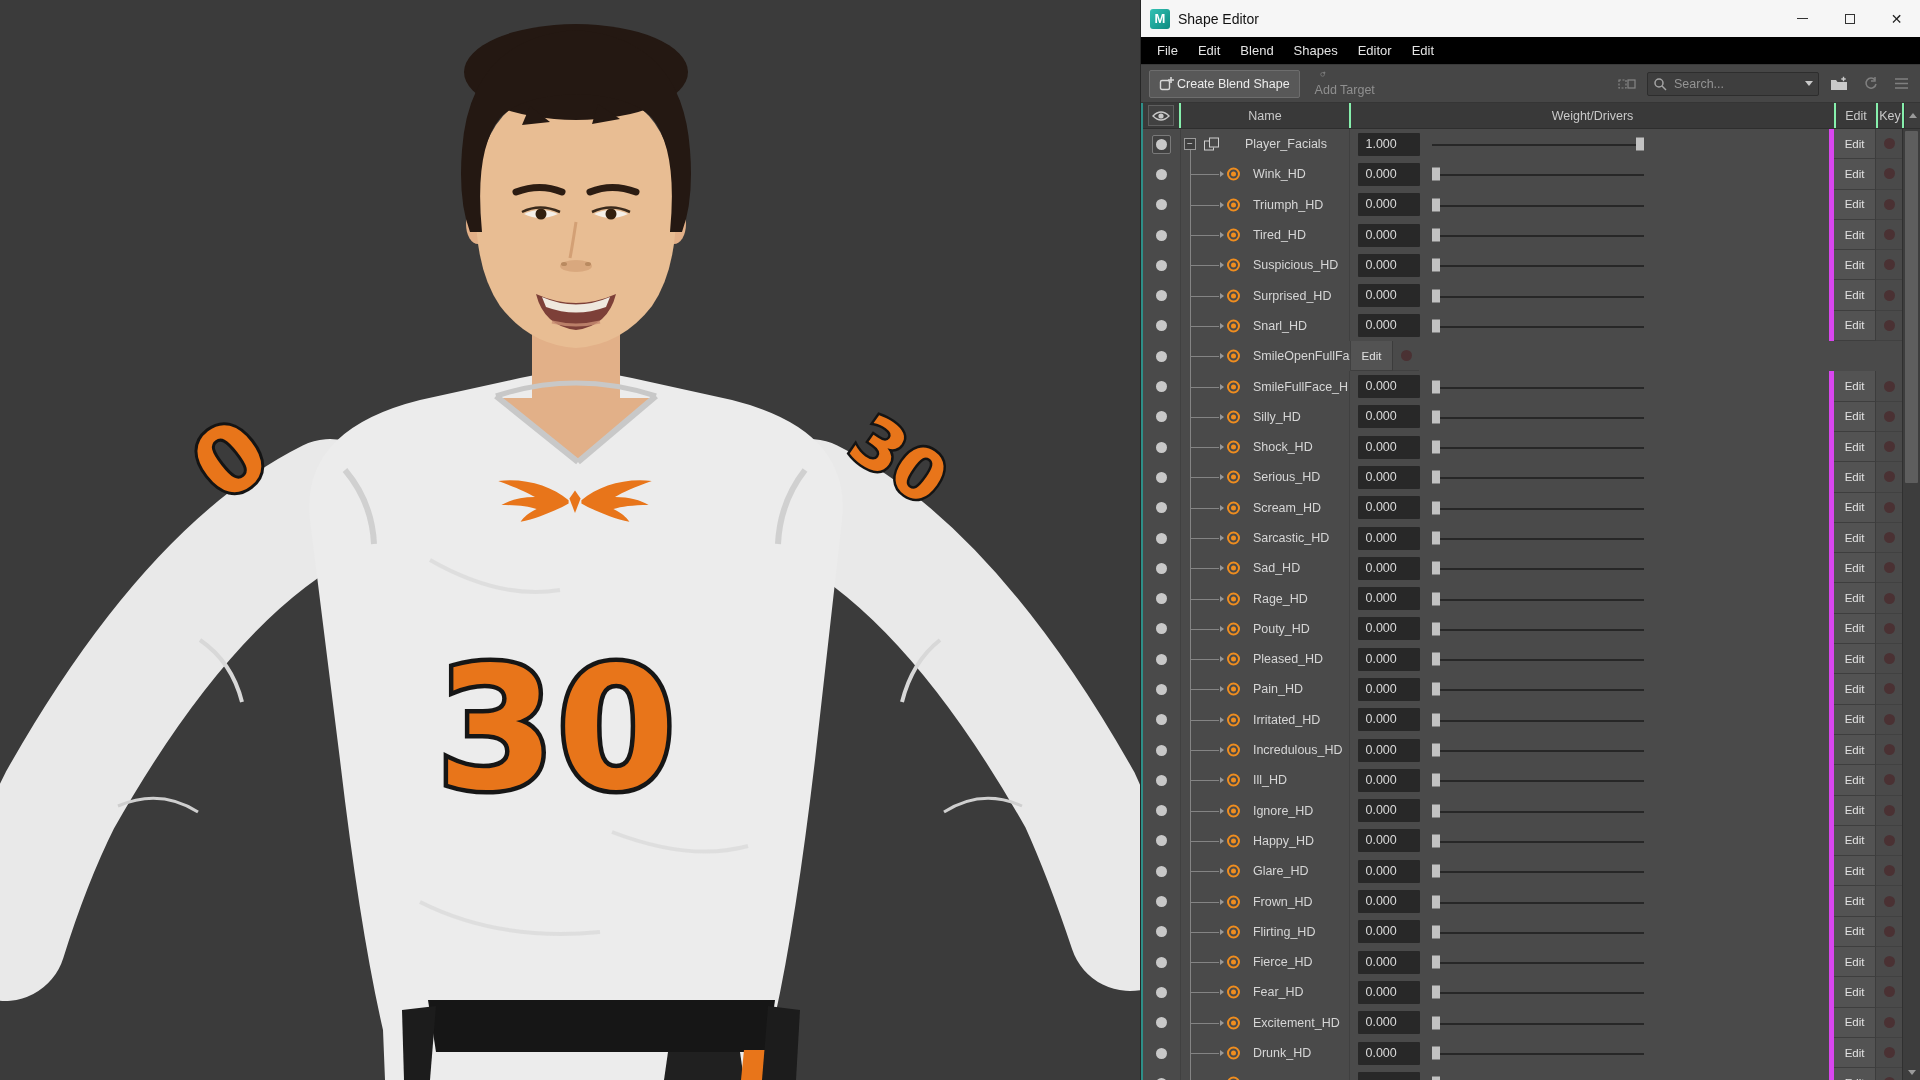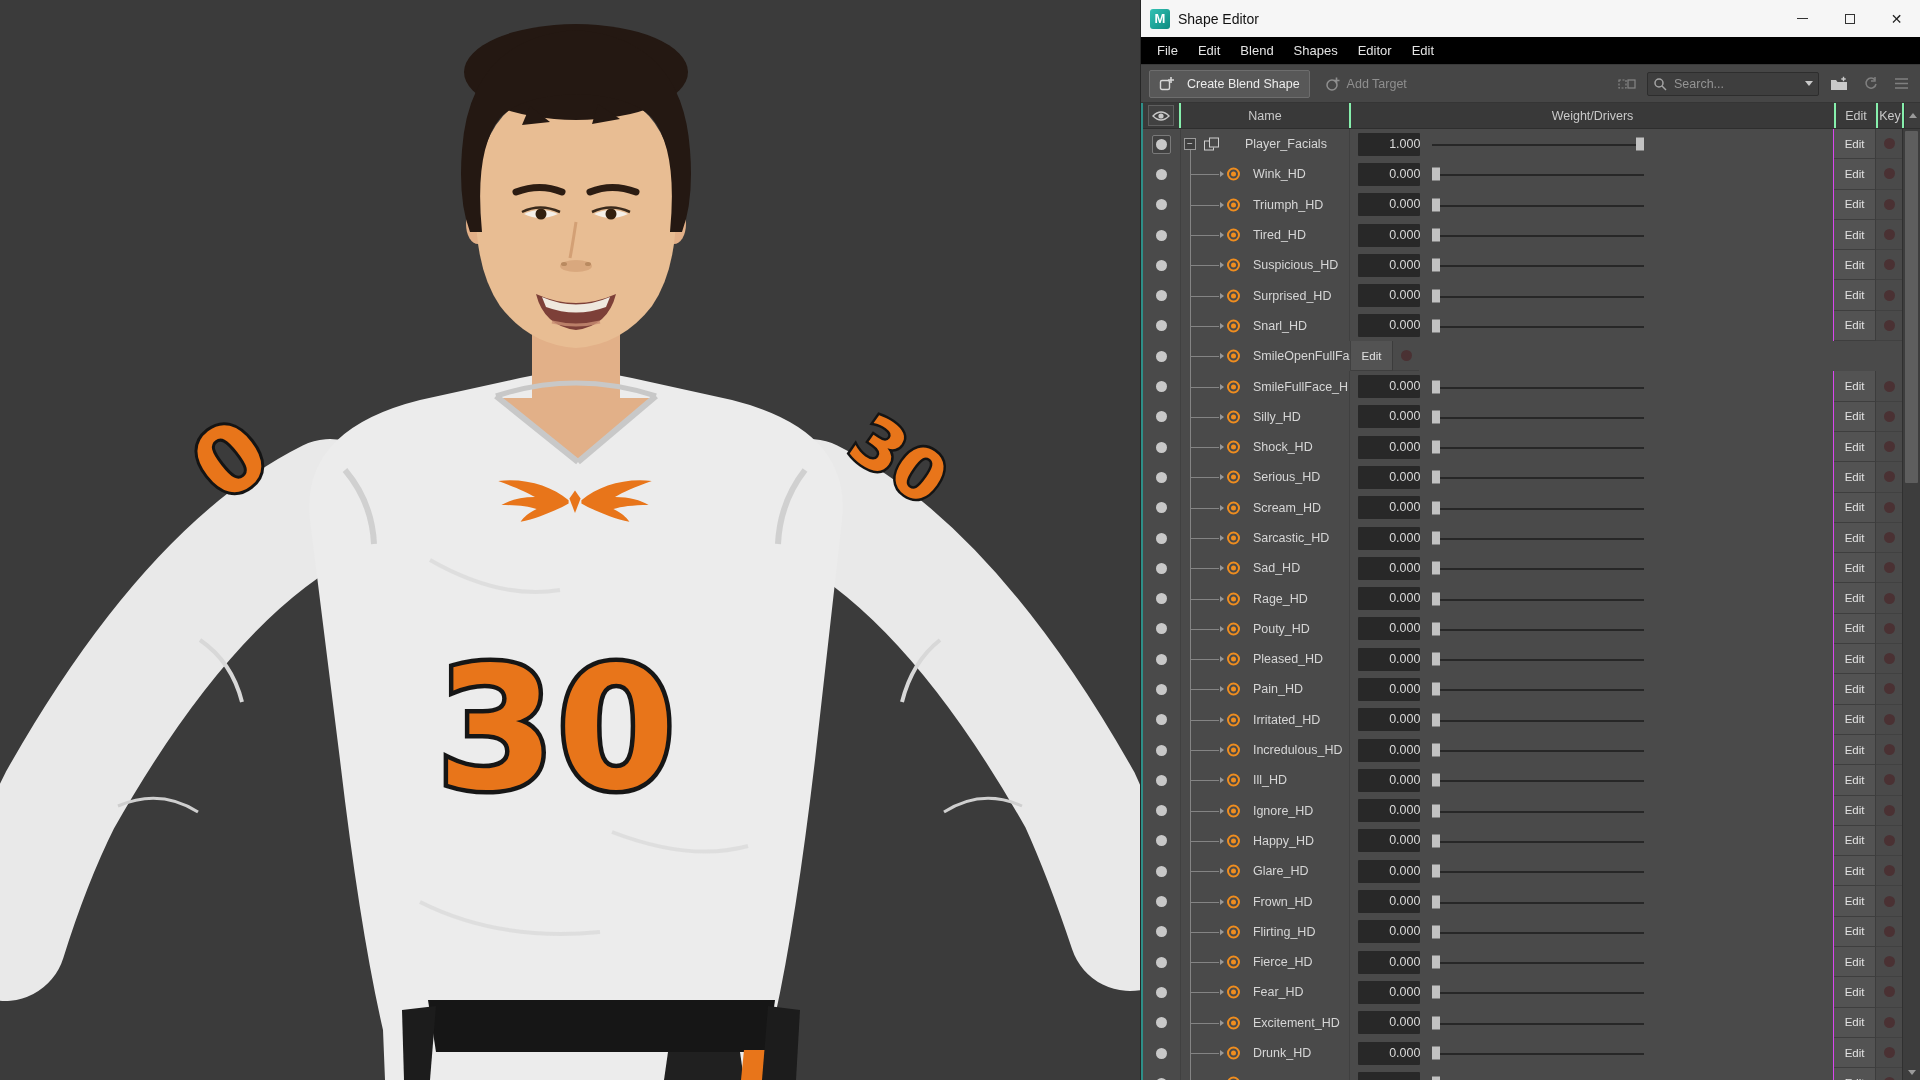--- a/index.html
+++ b/index.html
@@ -22,22 +22,22 @@
   .g-min{width:11px;height:1px;background:#333;}
   .g-max{width:10px;height:10px;border:1px solid #333;box-sizing:border-box;}
   .g-close{font-size:14px;color:#222;line-height:1;}
 
   
   .menubar{height:27px;background:#000000;border-bottom:1px solid #3a3a3a;display:flex;align-items:center;padding-left:6px;flex:0 0 auto;}
   .menu-item{padding:0 10px;font-size:13px;color:#e3e3e3;line-height:27px;}
 
   
   .toolbar{height:37px;background:#464646;border-bottom:1px solid #353535;display:flex;align-items:center;padding:0 8px;gap:9px;flex:0 0 auto;}
-  .tb-create{display:flex;align-items:center;gap:12px;background:#585858;border:1px solid #6d6d6d;border-radius:2px;height:26px;padding:0 9px;color:#ececec;font-size:12.5px;}
-  .tb-add{display:flex;align-items:center;gap:6px;height:26px;padding:0 6px;color:#8f8f8f;font-size:12.5px;}
+  .tb-create{display:flex;align-items:center;gap:2px;background:#585858;border:1px solid #6d6d6d;border-radius:2px;height:26px;padding:0 9px;color:#ececec;font-size:12.5px;}
+  .tb-add{display:flex;gap:6px;height:26px;padding:0 6px;color:#8f8f8f;font-size:12.5px;flex-direction:column;}
   .tb-spacer{flex:1;}
   .tb-icon{width:22px;height:22px;display:flex;align-items:center;justify-content:center;}
   .searchbox{display:flex;align-items:center;width:172px;height:24px;background:#3e3e3e;border:1px solid #2d2d2d;border-radius:2px;padding:0 5px;gap:5px;box-sizing:border-box;}
   .searchbox input{flex:1;min-width:0;background:transparent;border:none;outline:none;color:#cfcfcf;font-size:12.5px;font-family:"Liberation Sans",sans-serif;}
   .searchbox input::placeholder{color:#949494;}
   .dd-arrow{width:0;height:0;border-left:4px solid transparent;border-right:4px solid transparent;border-top:5px solid #c9c9c9;}
 
   
   .grid{flex:1;display:flex;flex-direction:column;border-left:2px solid #2e8f88;min-height:0;}
   .grid-header{height:25px;background:#393939;border-bottom:1px solid #2e2e2e;display:flex;color:#c9c9c9;font-size:12.5px;flex:0 0 auto;}
@@ -73,21 +73,21 @@
   .expander{position:absolute;left:3px;top:50%;transform:translateY(-50%);width:12px;height:12px;background:#3f3f3f;border:1px solid #9a9a9a;box-sizing:border-box;color:#d6d6d6;font-size:10px;line-height:9px;text-align:center;}
   .expander::before{content:"\2212";}
   .icon-node{position:absolute;left:23px;top:50%;transform:translateY(-50%);width:15px;height:13px;}
   .icon-node::before{content:"";position:absolute;left:0;top:3px;width:8px;height:8px;border:1px solid #cfcfcf;background:#4a4a4a;}
   .icon-node::after{content:"";position:absolute;left:5px;top:0;width:8px;height:8px;border:1px solid #cfcfcf;background:#4a4a4a;}
   .icon-target{position:absolute;left:46px;top:50%;transform:translateY(-50%);width:13px;height:13px;border-radius:50%;border:2px solid #ef8d1f;box-sizing:border-box;}
   .icon-target::after{content:"";position:absolute;left:2px;top:2px;right:2px;bottom:2px;border-radius:50%;background:#ef8d1f;}
   .row-label{position:absolute;left:72px;top:50%;transform:translateY(-50%);white-space:nowrap;}
   .row.parent .row-label{left:64px;}
 
-  .cell-weight{width:485px;border-right:1px solid #d946ef;display:flex;align-items:center;box-sizing:border-box;text-align:right;}
+  .cell-weight{width:485px;border-right:5px solid #d946ef;display:flex;align-items:center;box-sizing:border-box;}
   .weight-field{margin-left:8px;width:62px;height:23px;background:#282828;color:#dadada;line-height:23px;padding-left:7px;box-sizing:border-box;border-radius:1px;flex:0 0 auto;}
   .slider{position:relative;margin-left:12px;width:212px;height:100%;flex:0 0 auto;}
   .slider-track{position:absolute;left:0;right:0;top:50%;height:2px;background:#272727;}
   .slider-handle{position:absolute;top:50%;transform:translateY(-50%);width:8px;height:13px;background:#c2c2c2;}
 
   .cell-edit{width:42px;background:#535353;border-right:1px solid #3c3c3c;border-bottom:1px solid #3e3e3e;display:flex;align-items:center;justify-content:center;box-sizing:border-box;}
   .edit-btn{font-size:11.5px;color:#e2e2e2;}
   .cell-key{width:26px;border-bottom:1px solid #414141;display:flex;align-items:center;justify-content:center;box-sizing:border-box;}
   .key-dot{width:11px;height:11px;border-radius:50%;background:#4a3133;}
 </style>

